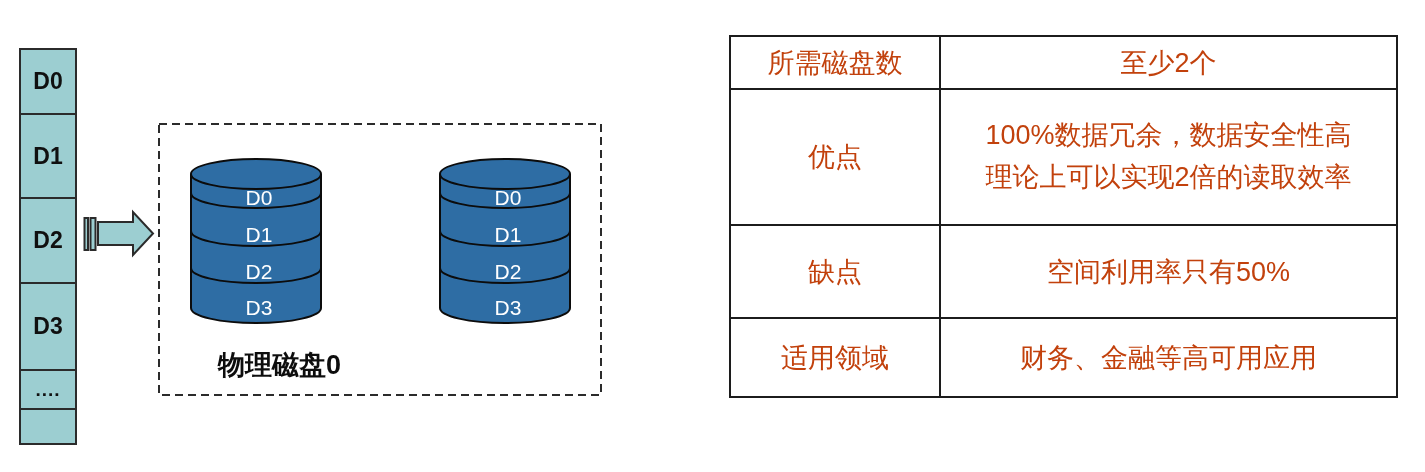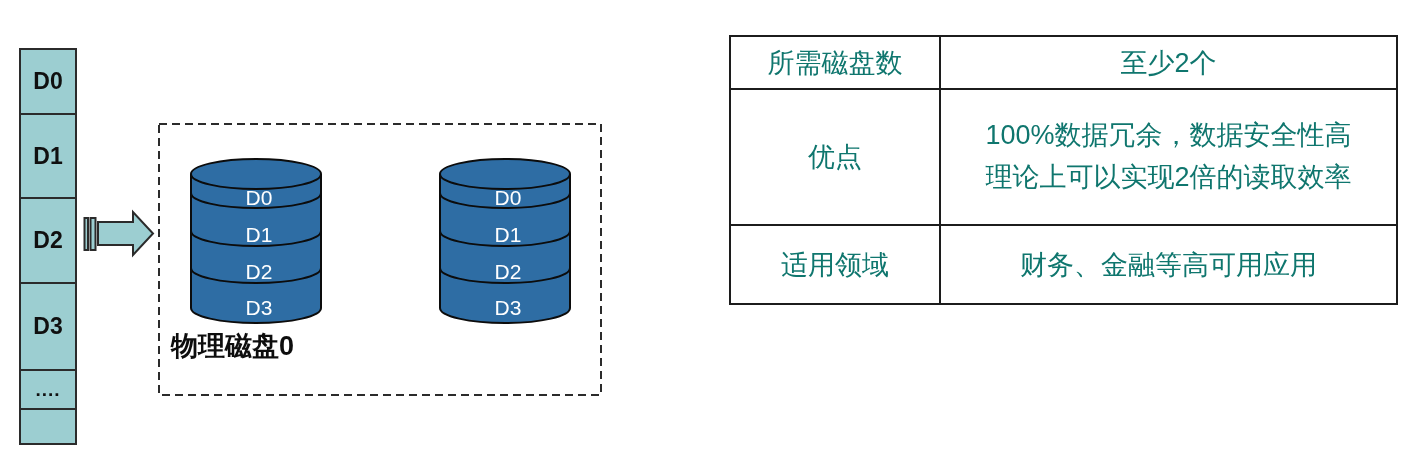--- a/index.html
+++ b/index.html
@@ -71,23 +71,23 @@
   .disk0 { left: 189px; top: 157px; }
   .disk1 { left: 438px; top: 157px; }
   .disk-seg-label {
     font-family: "Liberation Sans", "DejaVu Sans", sans-serif;
     font-size: 21px;
     font-weight: 500;
     fill: #ffffff;
   }
   .disk-label {
     position: absolute;
-    top: 328px;
+    top: 347px;
     width: 170px;
-    text-align: left;
+    text-align: right;
     font-size: 27px;
     font-weight: 600;
     color: #0d0d0d;
   }
   .disk-label-0 { left: 171px; }
   .disk-label-1 { left: 420px; }
 
   
   .spec-table {
     position: absolute;
@@ -95,21 +95,21 @@
     top: 35px;
     width: 669px;
     border-collapse: collapse;
     table-layout: fixed;
   }
   .spec-table td {
     border: 2px solid #1c1c1c;
     text-align: center;
     vertical-align: middle;
     font-size: 27px;
-    color: #0f766e;
+    color: #c2410c;
     padding: 0 6px;
   }
   .spec-table col.c-head { width: 210px; }
   .spec-table tr.r0 { height: 53px; }
   .spec-table tr.r1 { height: 136px; }
   .spec-table tr.r2 { height: 93px; }
   .spec-table tr.r3 { height: 79px; }
   .spec-table .multiline { white-space: pre-line; line-height: 1.55; margin-top: 25px; }
 </style>
 </head>
@@ -169,20 +169,24 @@
     <tbody>
       <tr class="r0">
         <td>所需磁盘数</td>
         <td>至少2个</td>
       </tr>
       <tr class="r1">
         <td>优点</td>
         <td class="multiline">100%数据冗余，数据安全性高
 理论上可以实现2倍的读取效率</td>
       </tr>
+      <tr class="r2">
+        <td>缺点</td>
+        <td>空间利用率只有50%</td>
+      </tr>
       <tr class="r3">
         <td>适用领域</td>
         <td>财务、金融等高可用应用</td>
       </tr>
     </tbody>
   </table>
 
 </div>
 
 </body></html>

